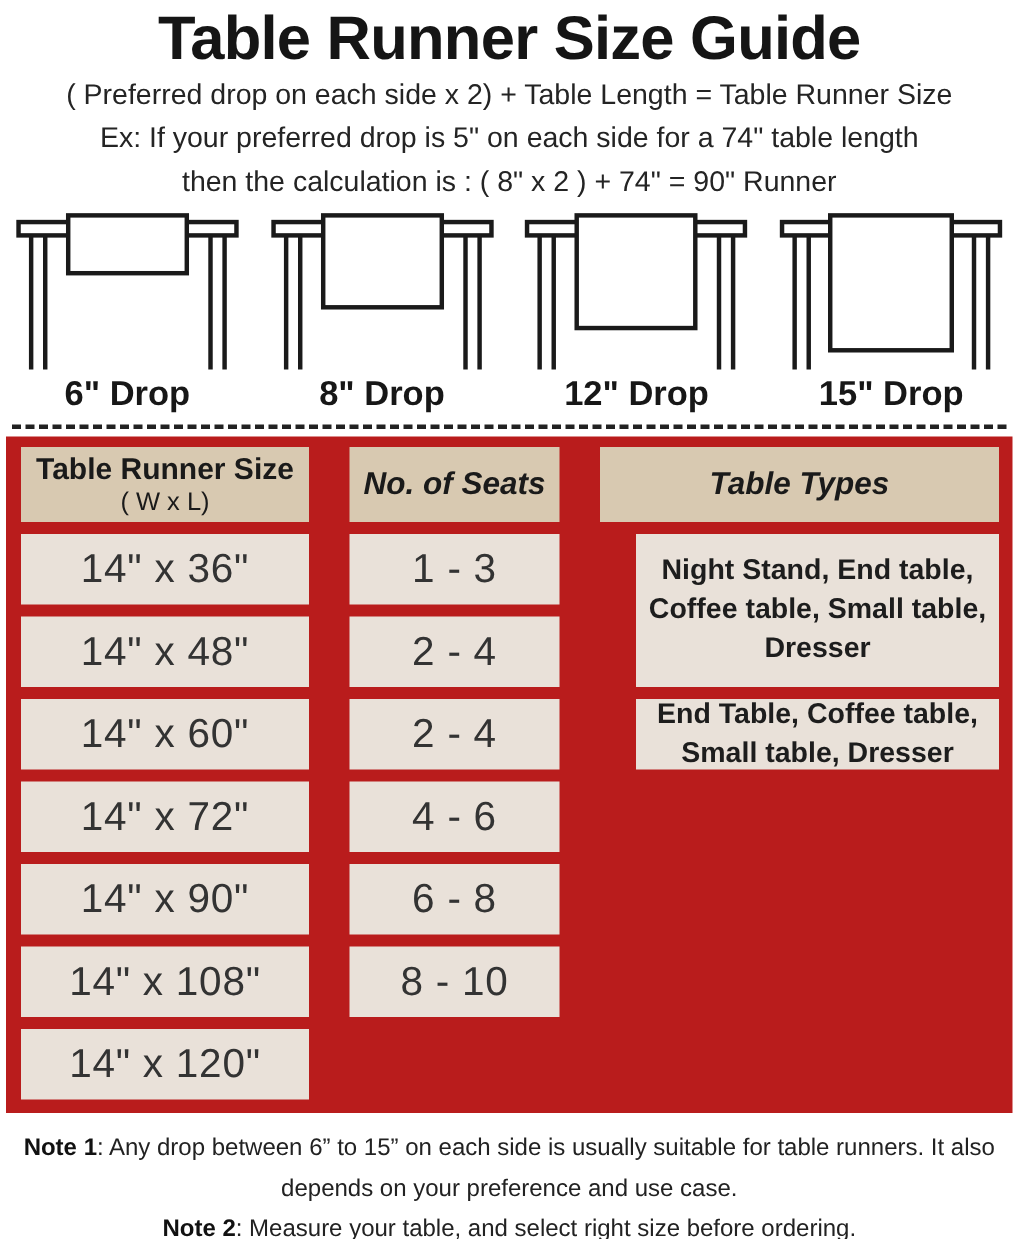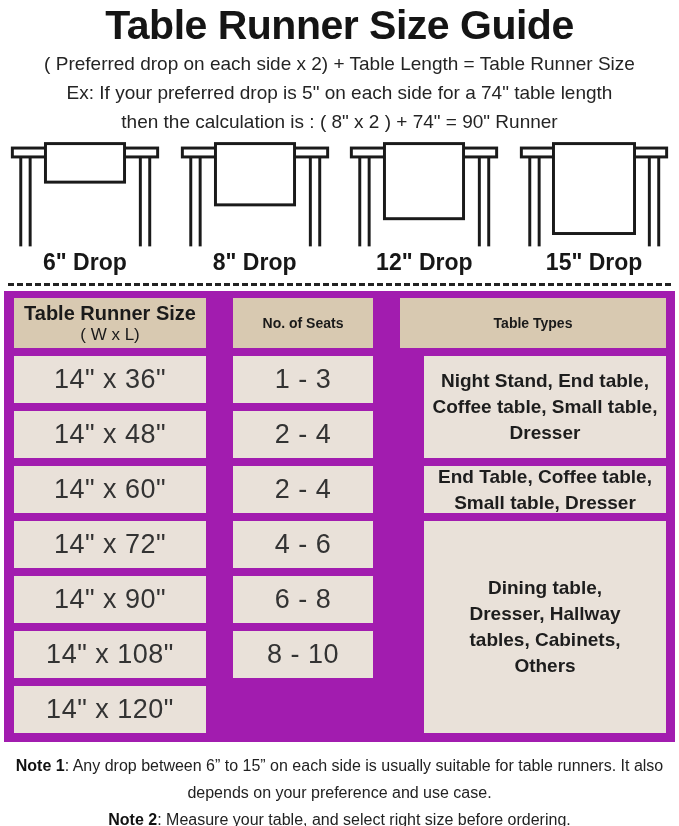--- a/index.html
+++ b/index.html
@@ -41,41 +41,41 @@
 
   .dashed-sep {
     border-top: 3px dashed #222222;
     margin: 7px 8px 0 8px;
     height: 0;
   }
 
   
   .panel {
     margin: 5px 4px 0 4px;
-    background: #a21caf;
+    background: #b91c1c;
     padding: 7px 9px 9px 10px;
   }
   .grid {
     display: grid;
     grid-template-columns: 192px 140px 266px;
     grid-template-rows: 50px repeat(7, 47px);
     row-gap: 8px;
     justify-content: space-between;
   }
   .cell {
     display: flex;
     flex-direction: column;
     align-items: center;
     justify-content: center;
     text-align: center;
   }
   .head { background: #d8c9b1; color: #1a1a1a; }
   .head .h-main { font-size: 20px; font-weight: 700; line-height: 1.15; }
   .head .h-sub  { font-size: 17px; font-weight: 400; line-height: 1.15; }
-  .head .h-one  { font-size: 14px; font-weight: 700; }
+  .head .h-one  { font-size: 21px; font-weight: 700; font-style: italic; }
   .data { background: #e9e1d9; }
   .num  { font-size: 27px; font-weight: 400; color: #333333; letter-spacing: 0.5px; }
   .types { font-size: 19px; font-weight: 700; line-height: 1.38; color: #1d1d1d; margin-left: 24px; }
 
   
   .notes { margin: 10px auto 0 auto; max-width: 672px; text-align: center; }
   .note { font-size: 16px; line-height: 27px; color: #222222; }
   .note b { font-weight: 700; color: #111111; }
 
   svg .ink { stroke: #1a1a1a; }
@@ -178,23 +178,20 @@
       <div class="cell data num" style="grid-column:2;grid-row:7">8 - 10</div>
 
       <div class="cell data num" style="grid-column:1;grid-row:8">14" x 120"</div>
 
       <div class="cell data types" style="grid-column:3;grid-row:2 / span 2">
         <div style="max-width:232px">Night Stand, End table, Coffee table, Small table, Dresser</div>
       </div>
       <div class="cell data types" style="grid-column:3;grid-row:4">
         <div style="max-width:240px">End Table, Coffee table, Small table, Dresser</div>
       </div>
-      <div class="cell data types" style="grid-column:3;grid-row:5 / span 4">
-        <div style="max-width:182px">Dining table, Dresser, Hallway tables, Cabinets, Others</div>
-      </div>
 
     </div>
   </div>
 
   <div class="notes">
     <div class="note"><b>Note 1</b><span>: Any drop between 6” to 15” on each side is usually suitable for table runners. It also depends on your preference and use case.</span></div>
     <div class="note"><b>Note 2</b><span>: Measure your table, and select right size before ordering.</span></div>
   </div>
 
 </div>

